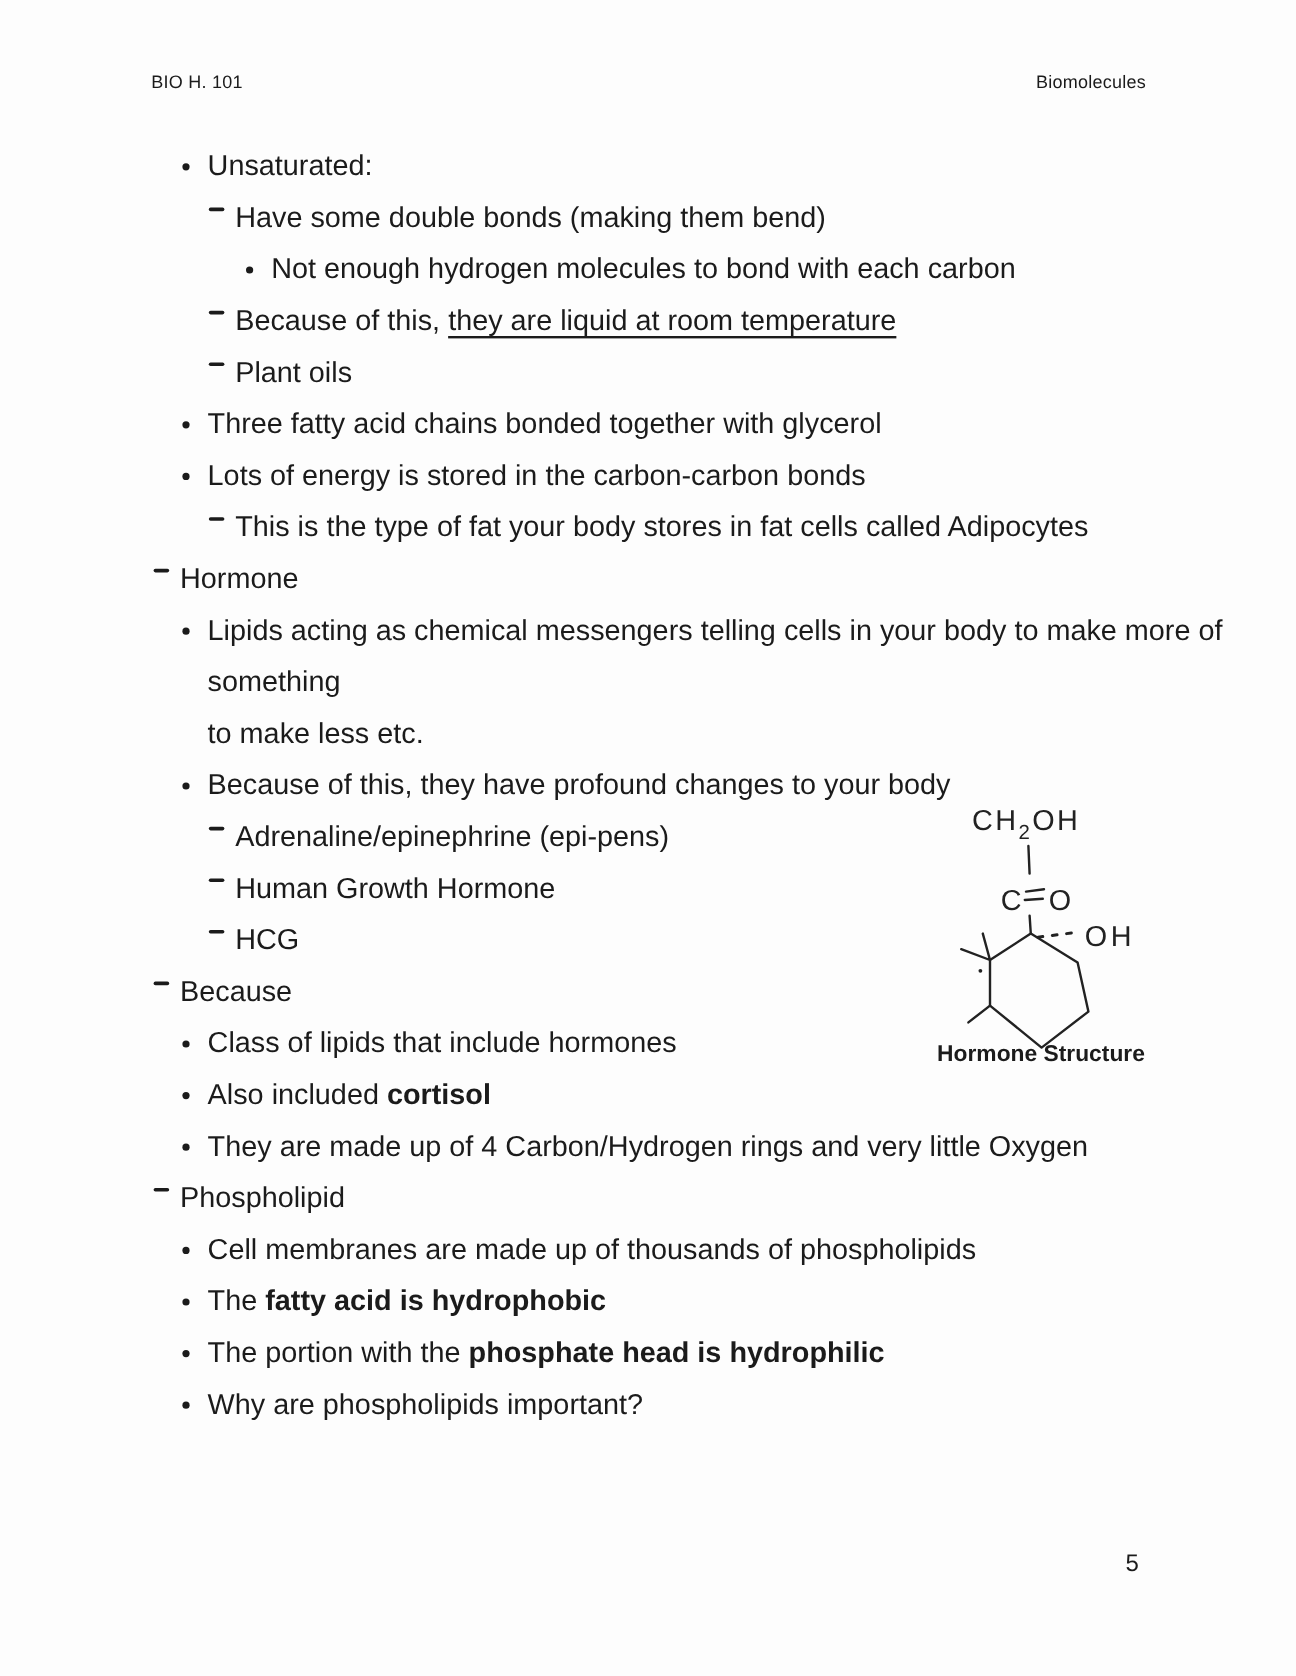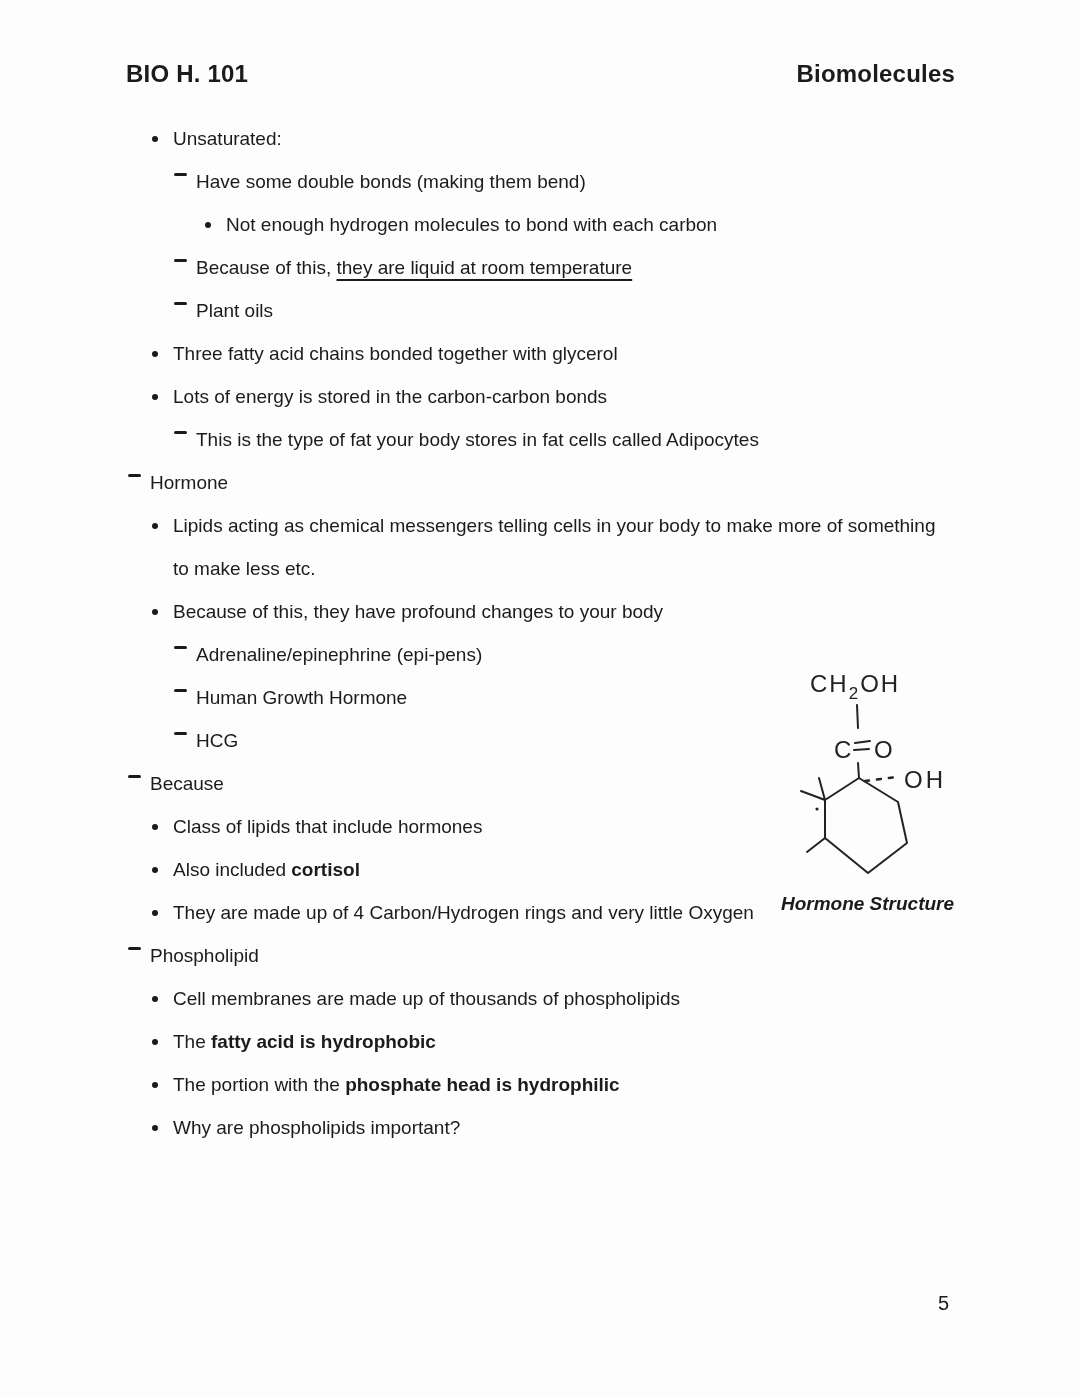--- a/index.html
+++ b/index.html
@@ -13,35 +13,35 @@
     color: #1b1b1b;
     overflow: hidden;
   }
   .header {
     position: absolute;
     top: 60px;
     left: 126px;
     right: 125px;
     display: flex;
     justify-content: space-between;
-    font-size: 24px;
-    font-weight: 700;
+    font-size: 15px;
+    font-weight: 400;
     letter-spacing: 0.2px;
   }
   .notes {
     position: absolute;
     top: 117px;
     left: 128px;
     right: 58px;
   }
   .note-item {
     display: flex;
     align-items: flex-start;
     line-height: 43px;
-    font-size: 19px;
+    font-size: 24px;
   }
   .level-0 { padding-left: 0; }
   .level-1 { padding-left: 23px; }
   .level-2 { padding-left: 46px; }
   .level-3 { padding-left: 76px; }
   .marker { flex: 0 0 22px; position: relative; height: 43px; }
   .marker.dot i {
     position: absolute; top: 19px; left: 1px;
     width: 6px; height: 6px; border-radius: 50%;
     background: #1b1b1b;
@@ -66,26 +66,25 @@
     height: 245px;
   }
   .diagram svg { display: block; }
   .diagram text {
     font-family: "Liberation Sans", sans-serif;
     fill: #222222;
   }
   .diagram-caption {
     position: absolute;
     left: 780px;
-    top: 893px;
+    top: 868px;
     width: 175px;
     text-align: center;
     font-size: 19px;
     font-weight: 600;
-    font-style: italic;
   }
   .page-number {
     position: absolute;
     top: 1292px;
     left: 938px;
     font-size: 20px;
   }
 </style>
 </head>
 <body>

